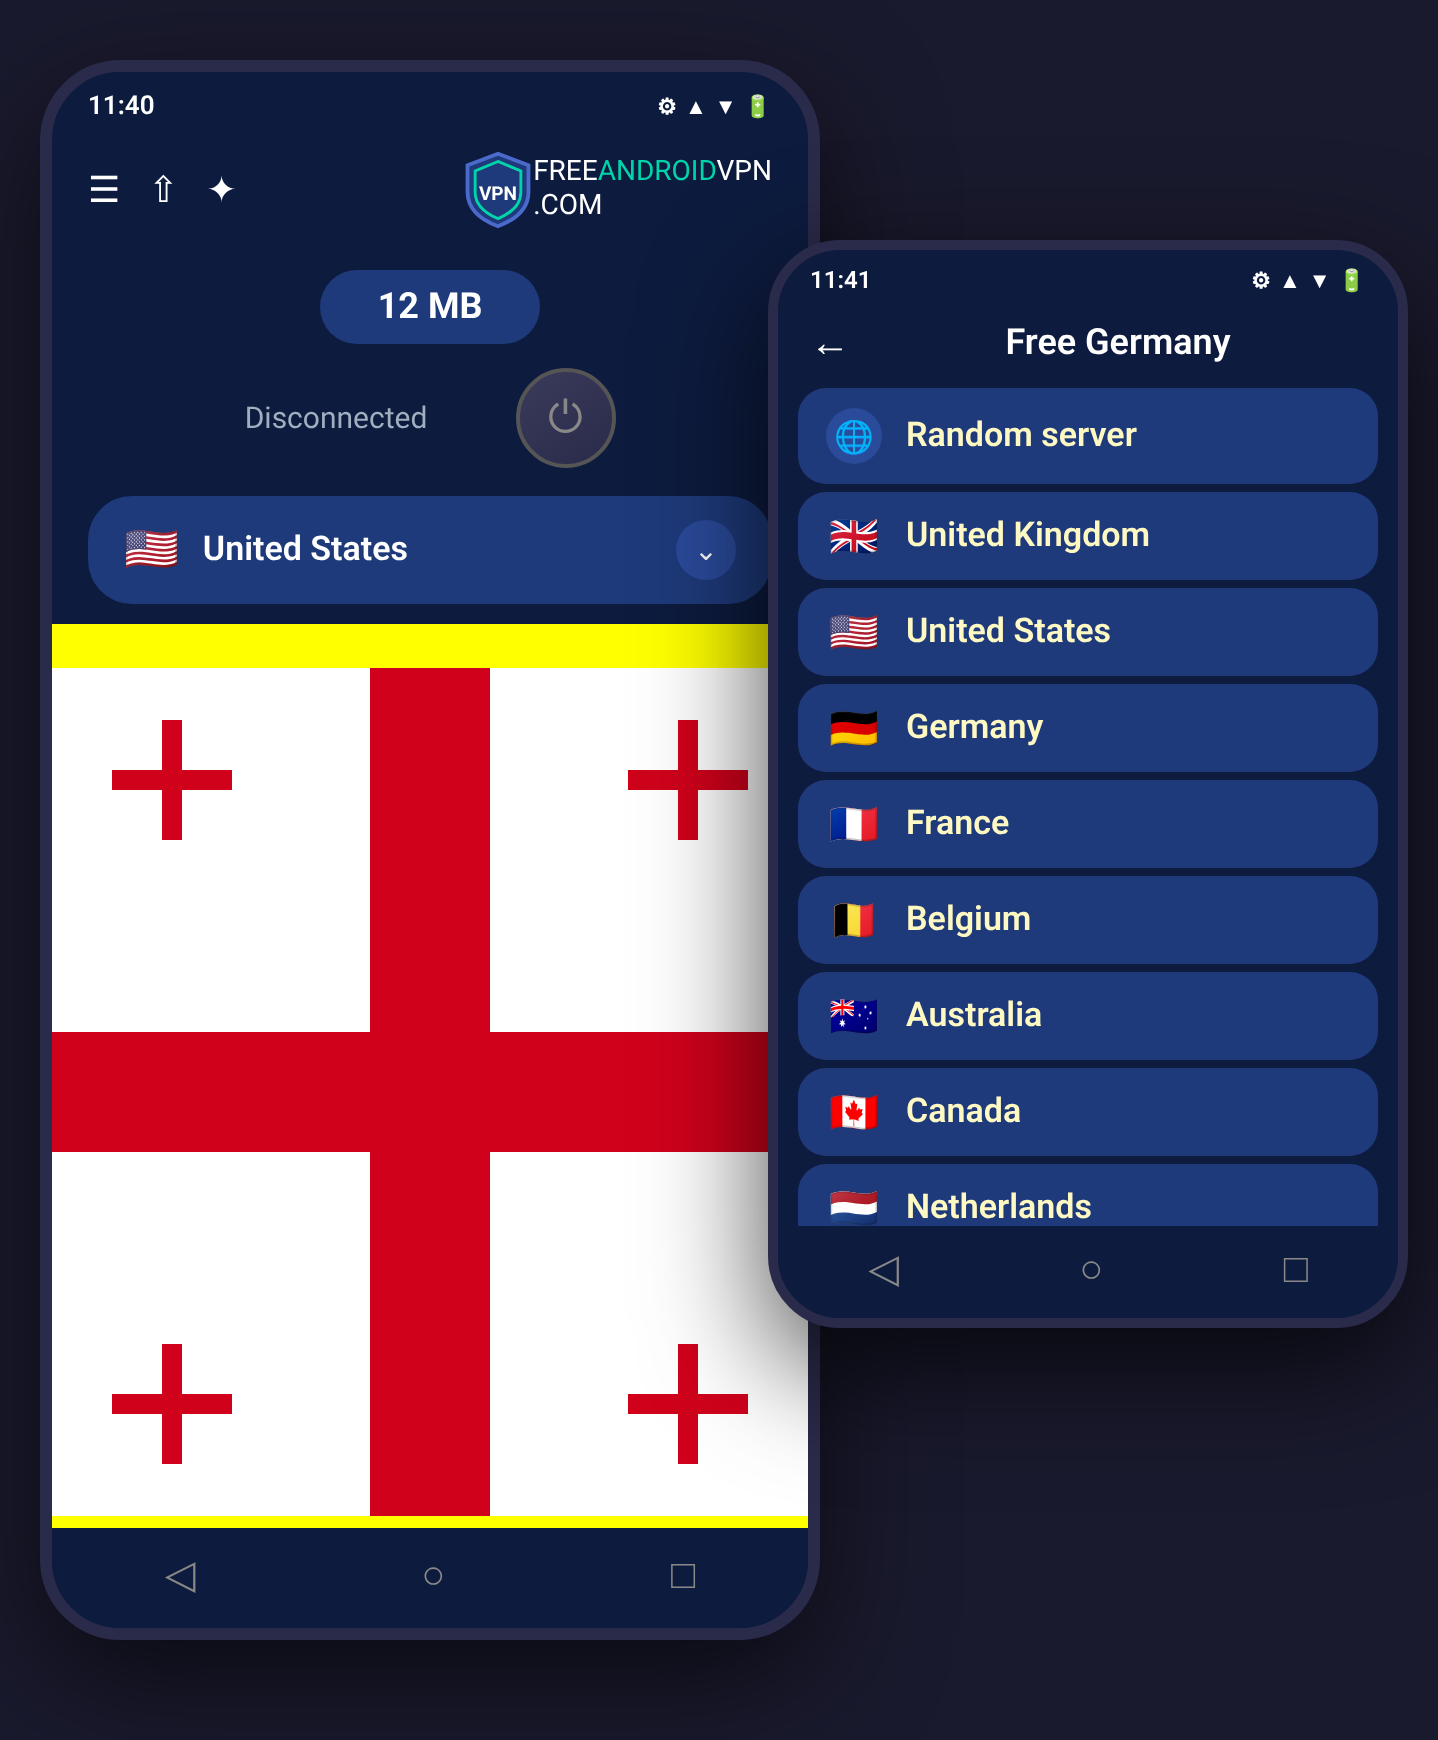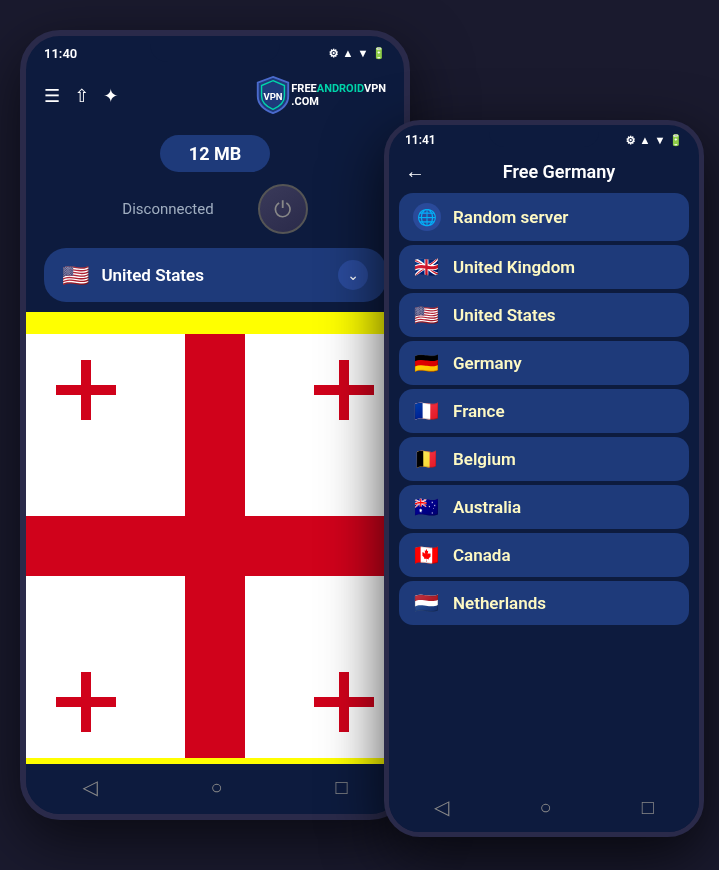--- a/index.html
+++ b/index.html
@@ -85,23 +85,23 @@
       align-items: center;
       gap: 0;
     }
 
     .logo-shield {
       width: 36px;
       height: 40px;
     }
 
     .logo-text {
-      font-size: 11px;
-      color: white;
-      font-weight: bold;
+      font-size: 14px;
+      color: white;
+      font-weight: normal;
       line-height: 1.2;
     }
 
     .logo-text span {
       color: #00d4aa;
     }
 
     .data-row {
       display: flex;
       justify-content: center;
@@ -247,21 +247,21 @@
       color: #888;
       font-size: 20px;
     }
 
     
     .phone2 {
       position: absolute;
       right: 15px;
       top: 120px;
       width: 320px;
-      height: 717px;
+      height: 544px;
       background: #0d1b3e;
       border-radius: 36px;
       border: 5px solid #2a2a4a;
       overflow: hidden;
       box-shadow: 0 20px 60px rgba(0,0,0,0.7);
       z-index: 5;
     }
 
     .phone2-notch {
       position: absolute;

